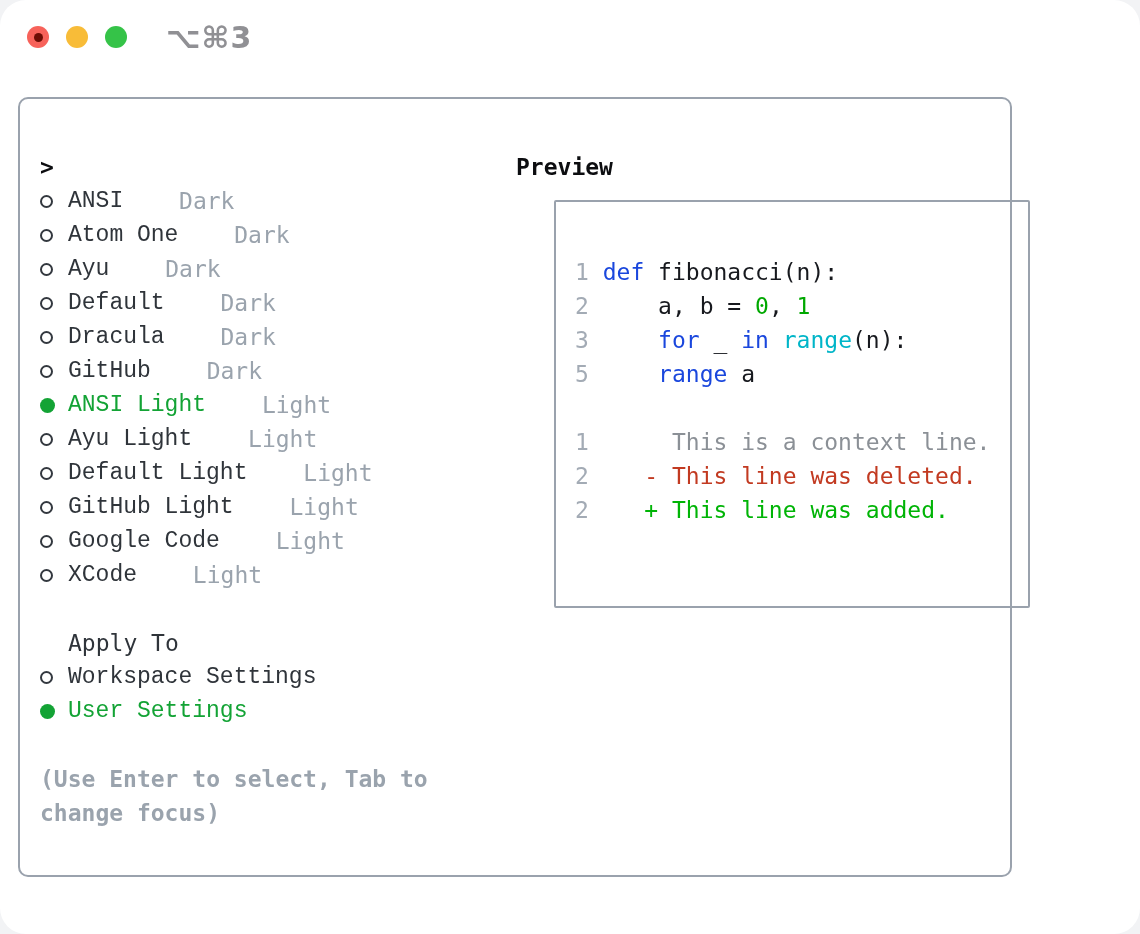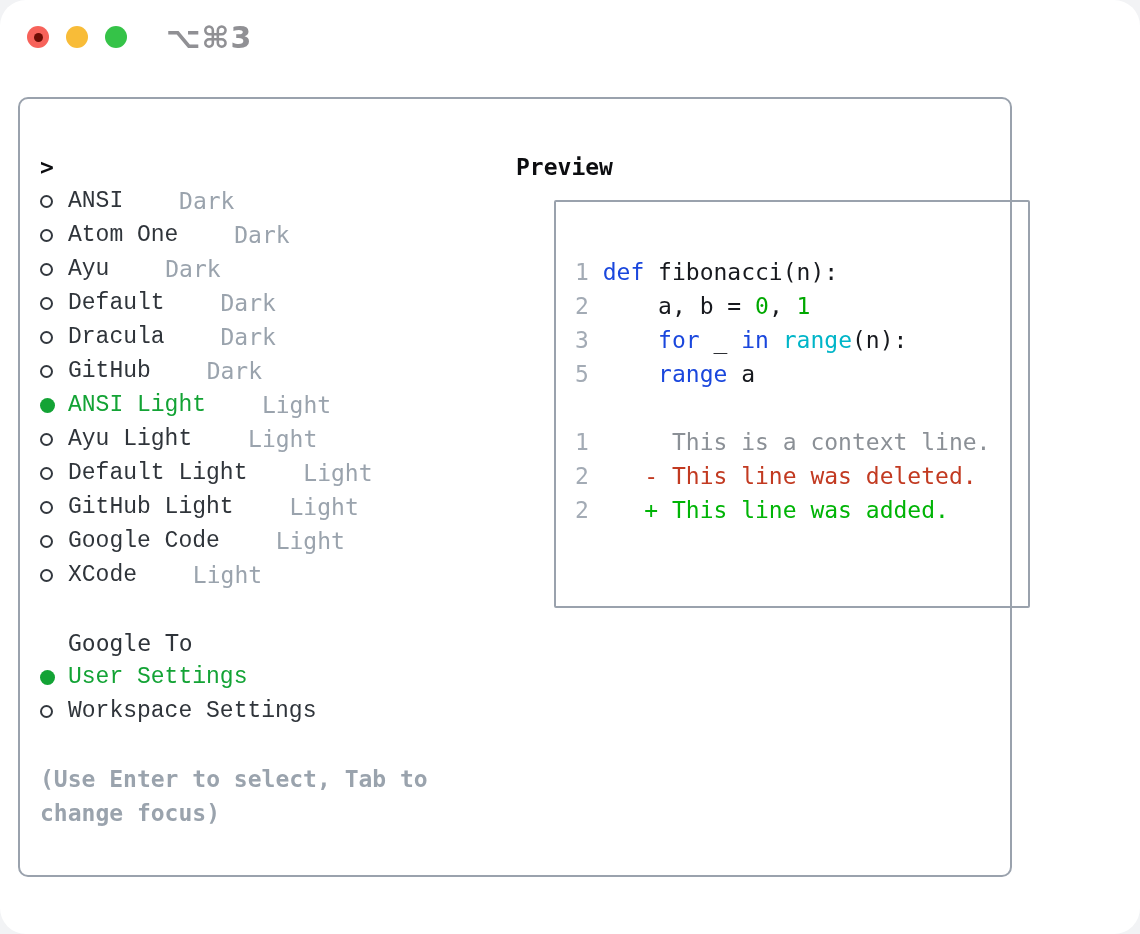--- a/index.html
+++ b/index.html
@@ -96,26 +96,26 @@
           <div class="row"><span class="marker"><span class="circle"></span></span><span class="tname">Default Light</span><span class="variant">&nbsp;Light</span></div>
           <div class="row"><span class="marker"><span class="circle"></span></span><span class="tname">GitHub Light</span><span class="variant">&nbsp;Light</span></div>
           <div class="row"><span class="marker"><span class="circle"></span></span><span class="tname">Google Code</span><span class="variant">&nbsp;Light</span></div>
           <div class="row"><span class="marker"><span class="circle"></span></span><span class="tname">XCode</span><span class="variant">&nbsp;Light</span></div>
         </div>
 
       <div class="spacer"></div>
 
       <div class="row">
         <span class="marker"></span>
-        <span>Google To</span>
+        <span>Apply To</span>
       </div>
 
       <div id="apply-list">
+          <div class="row"><span class="marker"><span class="circle"></span></span><span class="tname">Workspace Settings</span></div>
           <div class="row"><span class="marker"><span class="circle selected"></span></span><span class="tname sel">User Settings</span></div>
-          <div class="row"><span class="marker"><span class="circle"></span></span><span class="tname">Workspace Settings</span></div>
         </div>
 
       <div class="spacer"></div>
 
       <div id="hints">
           <div class="hint">(Use Enter to select, Tab to</div>
           <div class="hint">change focus)</div>
         </div>
     </div>
 

